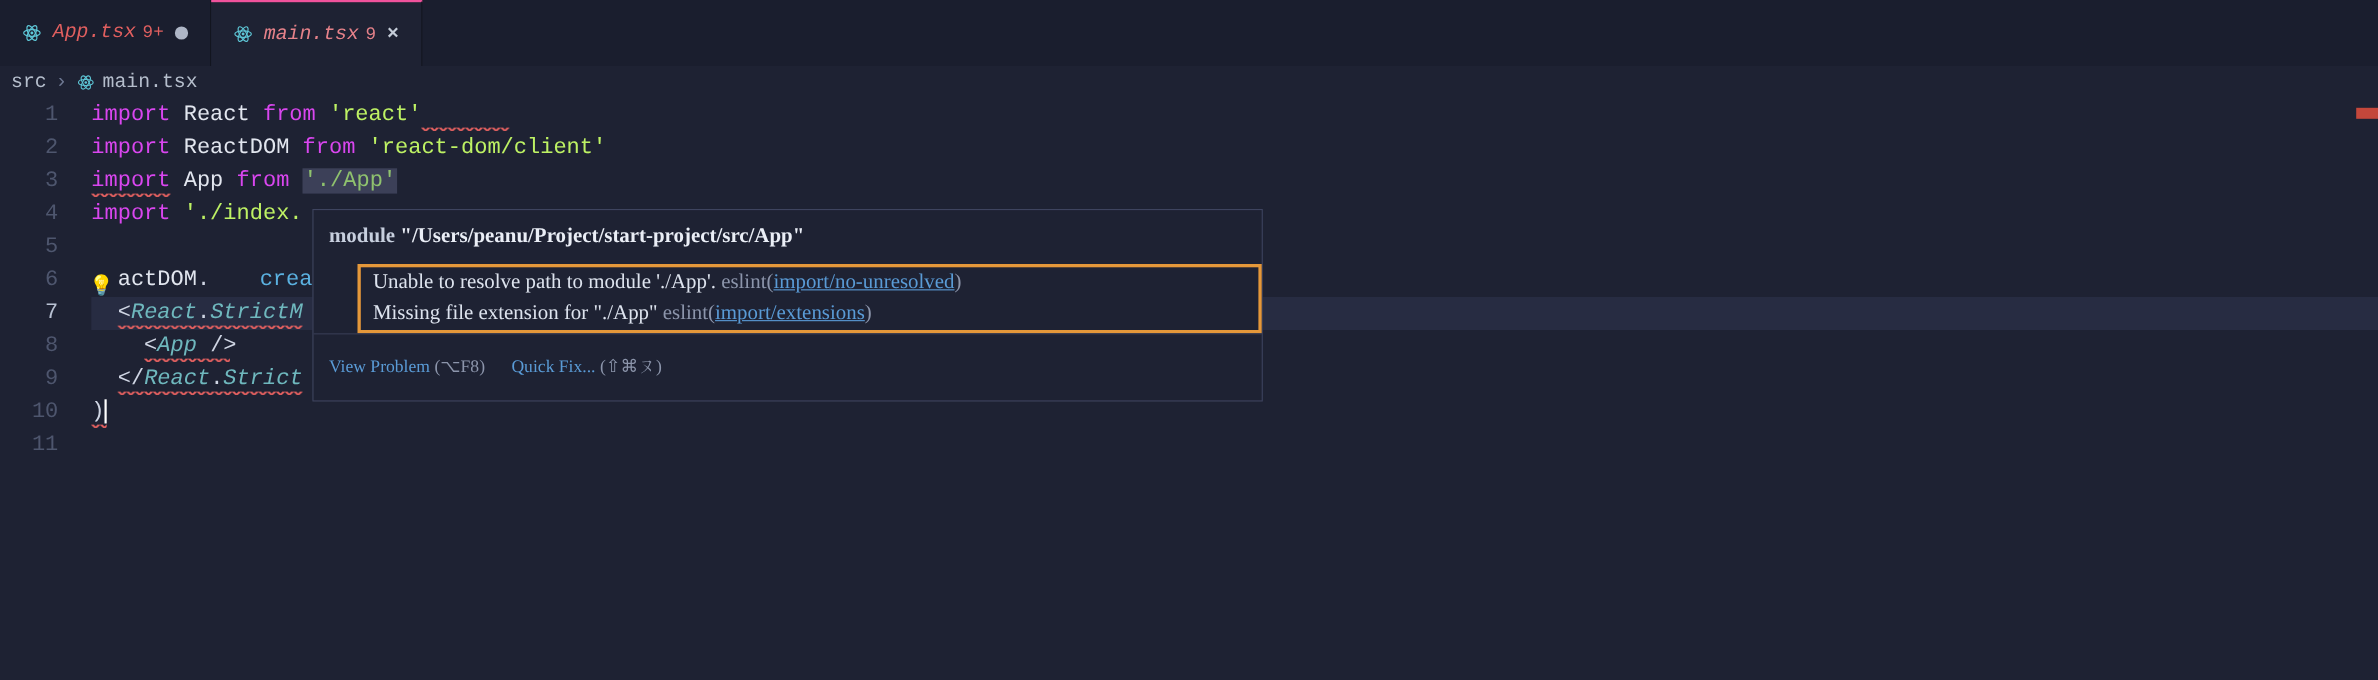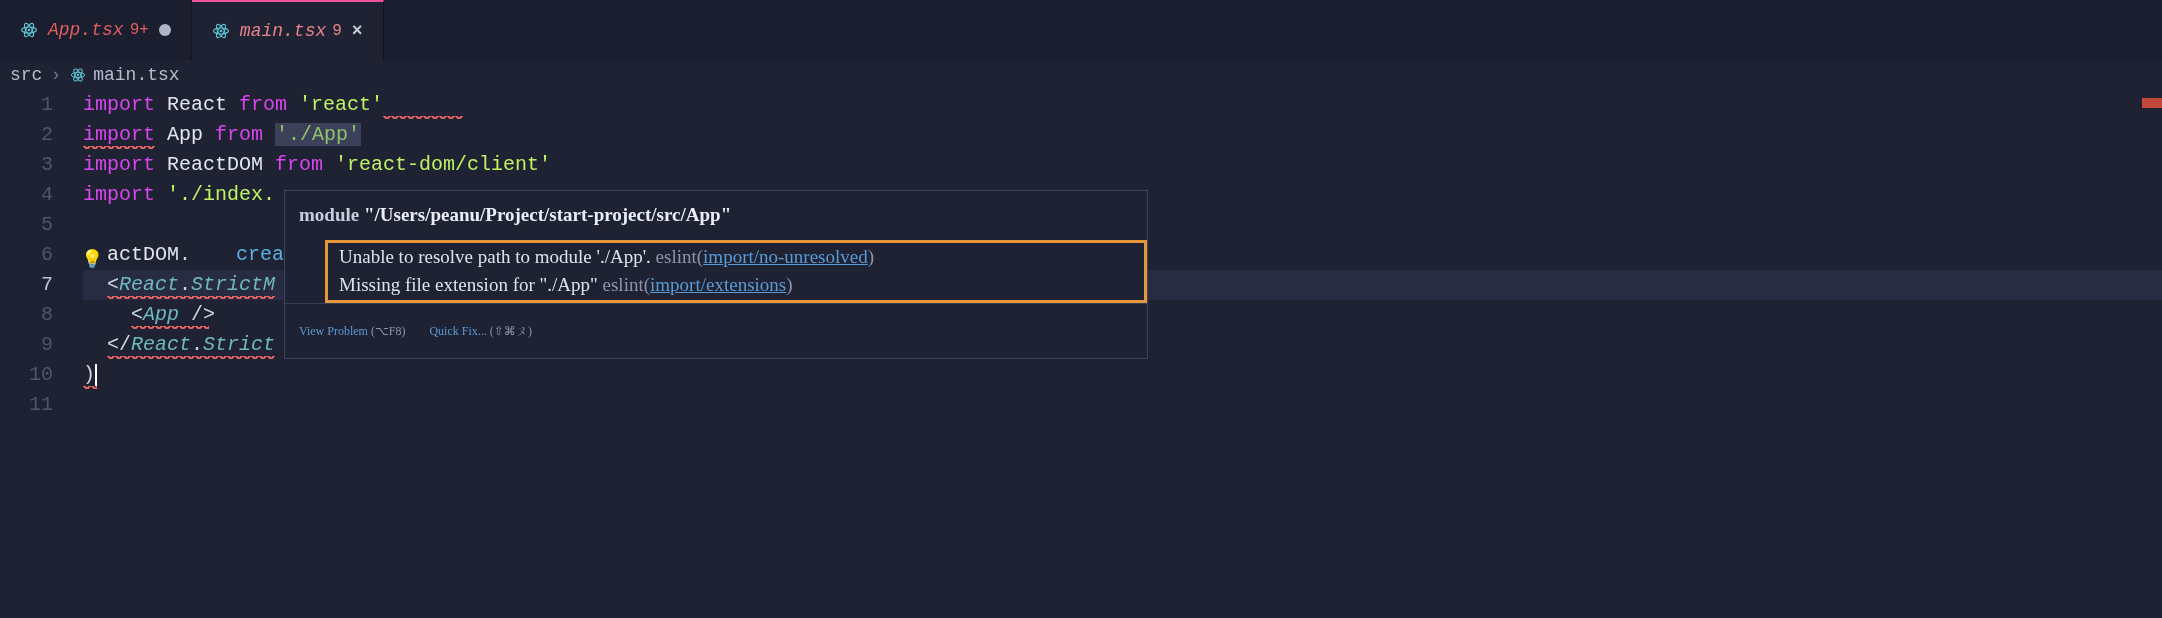--- a/index.html
+++ b/index.html
@@ -129,21 +129,21 @@
 .hover .module-line { color:#eaeef6; font-weight:bold;}
 .hover .mod-kw{color:#c7cfde; font-weight:bold;}
 .hover .focus-box {
   border:3px solid #e5983a;
   padding:0 11px;
   margin-left:40px;
 }
 .hover .msg { color:#dde3ee; }
 .hover .dim { color:#8c95ab;}
 .hover .link { color:#5a9bd6; text-decoration:underline; cursor:pointer;}
-.hover .actions { padding: 18px 14px; border-top:1px solid #373d55; display:flex; gap:24px; font-size:12px; color:#8c95ab;}
+.hover .actions { padding: 18px 14px; border-top:1px solid #373d55; display:flex; gap:24px; font-size:16px; color:#8c95ab;}
 .hover .actions a { color:#5a9bd6; text-decoration:none; cursor:pointer;}
 .hover .sc { color:#8c95ab;}
 .svg-react path, .svg-react ellipse { stroke: currentColor; fill:none; stroke-width:1.5;}
 </style>
 </head>
 <body>
 
 <div class="tab-bar">
   <div class="tab warn">
     <span class="icon react">
@@ -200,22 +200,22 @@
     <div class="line">5</div>
     <div class="line">6</div>
     <div class="line current">7</div>
     <div class="line">8</div>
     <div class="line">9</div>
     <div class="line">10</div>
     <div class="line">11</div>
   </div>
   <div class="code">
     <div class="line"><span class="kw">import</span><span class="ident"> React </span><span class="kw">from</span><span class="str"> 'react'</span><div class="squig-err" style="left:300px;width:80px"></div></div>
+    <div class="line"><span class="kw">import</span><span class="ident"> ReactDOM </span><span class="kw">from</span><span class="str"> 'react-dom/client'</span></div>
     <div class="line"><span class="kw">import</span><span class="ident"> App </span><span class="kw">from</span><span> </span><span class="hl-str">'./App'</span><div class="squig-err" style="left:0px;width:72px"></div></div>
-    <div class="line"><span class="kw">import</span><span class="ident"> ReactDOM </span><span class="kw">from</span><span class="str"> 'react-dom/client'</span></div>
     <div class="line"><span class="kw">import</span><span class="str"> './index.</span></div>
     <div class="line"></div>
     <div class="line"><span class="ident">  </span><span class="ident">actDOM</span><span class="punct">.</span><span class="func">createR</span></div>
     <div class="line cur-line-bg"><span>  </span><span class="punct">&lt;</span><span class="jsx-comp">React</span><span class="punct">.</span><span class="jsx-comp">StrictM</span><div class="squig-err" style="left:24px;width:168px"></div></div>
     <div class="line"><span>    </span><span class="punct">&lt;</span><span class="jsx-comp">App</span><span class="punct"> /&gt;</span><div class="squig-err" style="left:48px;width:78px"></div></div>
     <div class="line"><span>  </span><span class="punct">&lt;/</span><span class="jsx-comp">React</span><span class="punct">.</span><span class="jsx-comp">Strict</span><div class="squig-err" style="left:24px;width:168px"></div></div>
     <div class="line"><span class="punct">)</span><span class="cursor-end"></span><div class="squig-err" style="left:0px;width:14px"></div></div>
     <div class="line"></div>
 
     <span class="bulb">💡</span>

